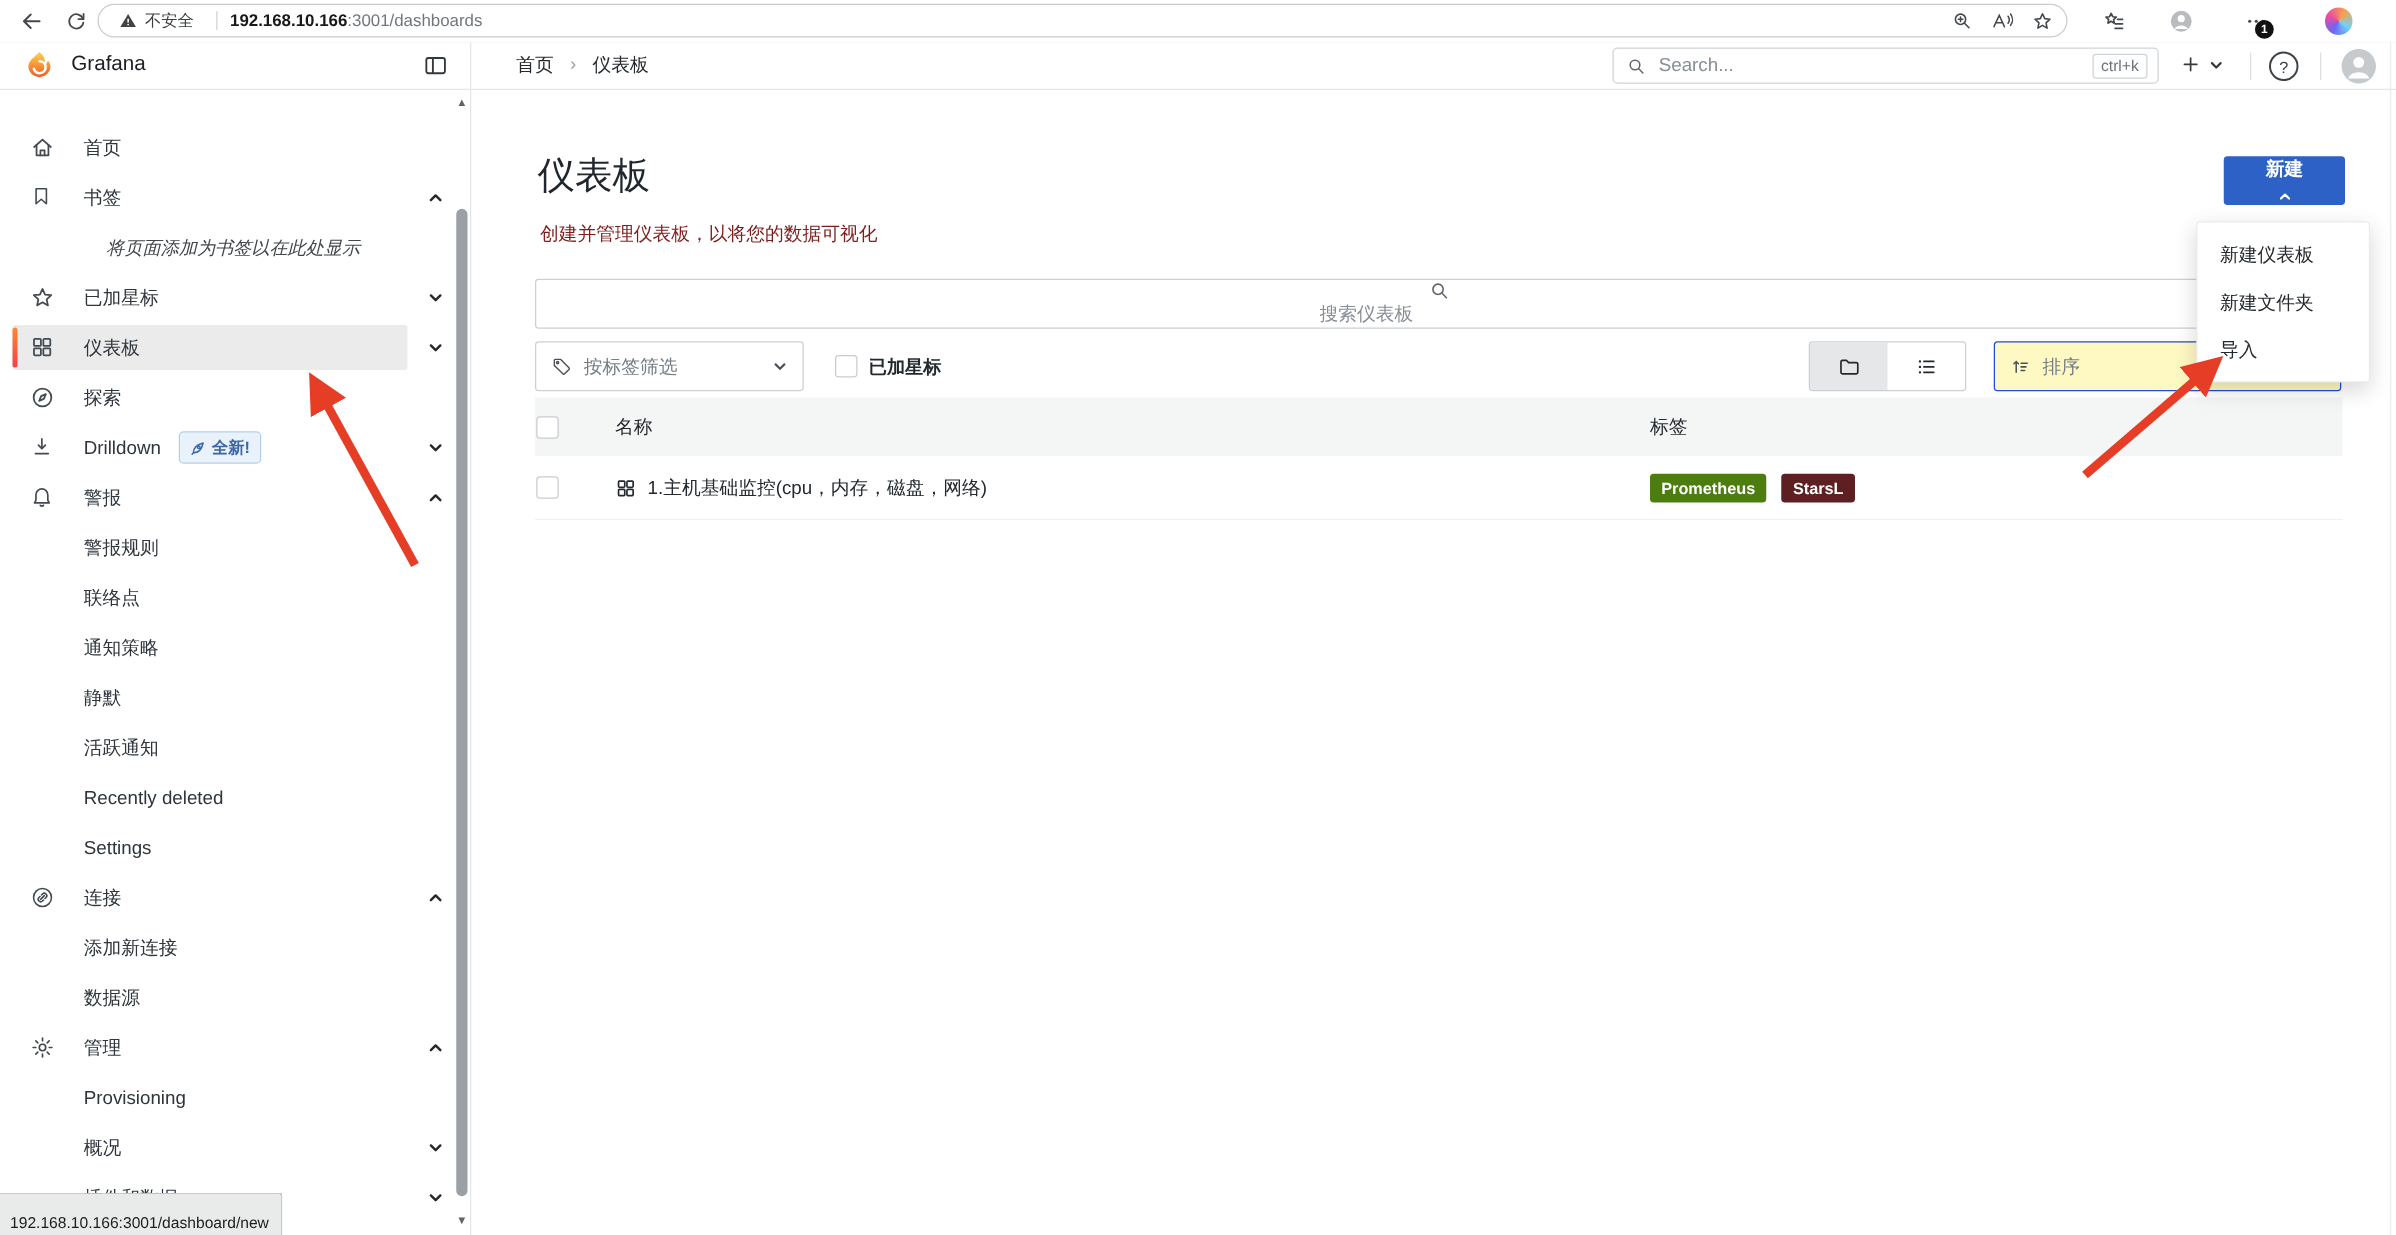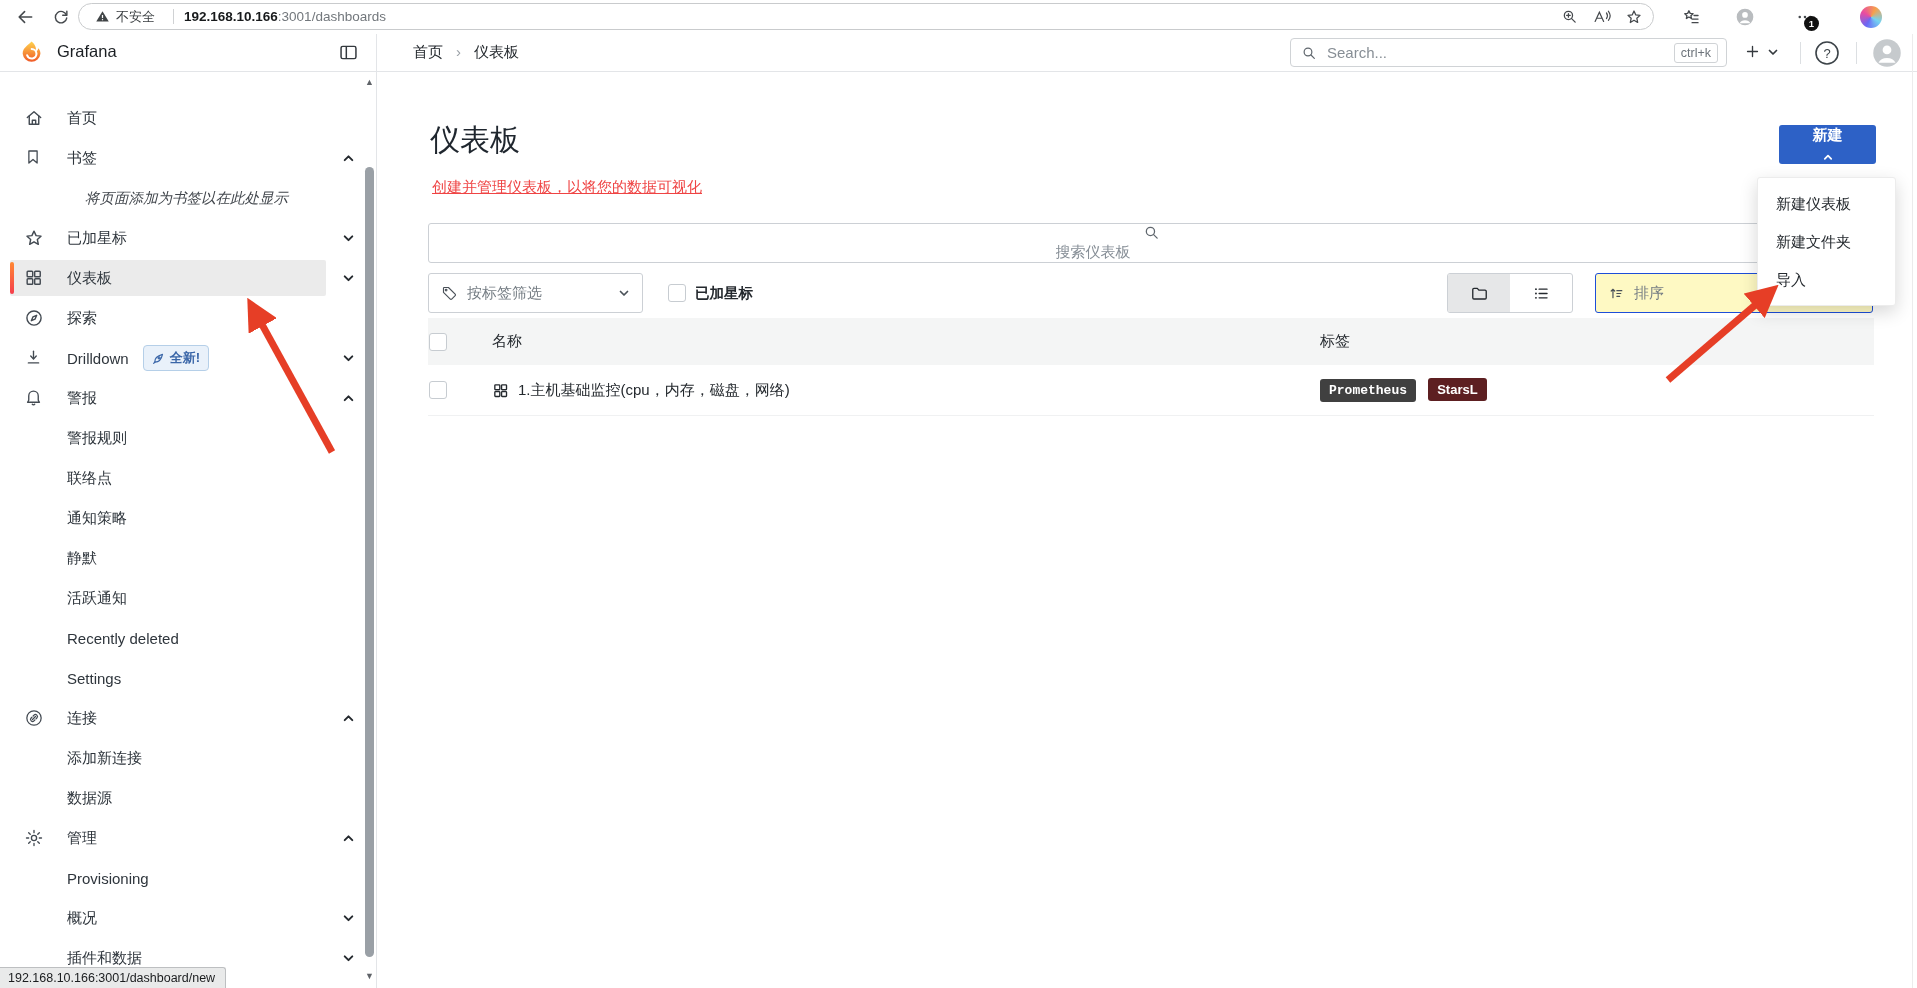--- a/index.html
+++ b/index.html
@@ -42,21 +42,21 @@
   .nav-hint{margin-left:85px;font-size:14.5px;font-style:italic;color:#41464c;position:relative;z-index:2;}
   .chev{position:absolute;right:22px;top:50%;transform:translateY(-50%);color:#24292e;z-index:2;}
   .active-bg{position:absolute;left:10px;right:51px;top:0;bottom:0;background:#ebebeb;border-radius:2px;z-index:1;}
   .active-bar{position:absolute;left:10px;top:2px;bottom:2px;width:4px;border-radius:2px;background:linear-gradient(#ff8833,#f53e4c);z-index:2;}
   .new-badge{margin-left:14px;display:flex;align-items:center;gap:5px;border:1px solid #b5cfe8;background:#e9f1fa;color:#3a66a8;font-size:13px;font-weight:700;border-radius:4px;padding:3px 8px;position:relative;z-index:2;}
   .side-scroll{position:absolute;right:2px;top:95px;width:9px;height:790px;background:#9aa0a6;border-radius:5px;}
   .scroll-arrow{position:absolute;right:3px;width:8px;height:8px;color:#5f6368;font-size:9px;line-height:8px;}
 
   
   .page-title{position:absolute;left:430px;top:120px;font-size:30px;font-weight:500;color:#1f262e;}
-  .page-sub{position:absolute;left:432px;top:178px;font-size:15px;color:#ef4444;text-decoration:underline;}
+  .page-sub{position:absolute;left:432px;top:178px;font-size:15px;color:#7f1d1d;}
   .btn-new{position:absolute;left:1779px;top:125px;width:97px;height:39px;border:none;border-radius:3px;color:#fff;font-size:15px;font-weight:700;display:flex;align-items:center;justify-content:center;gap:7px;cursor:pointer;font-family:inherit;flex-direction:column;}
   .menu{position:absolute;left:1757px;top:177px;width:139px;height:129px;background:#fff;border:1px solid #ececec;border-radius:3px;box-shadow:0 6px 18px rgba(0,0,0,.16);padding-top:7px;box-sizing:border-box;z-index:40;}
   .menu-item{height:38px;display:flex;align-items:center;padding-left:18px;font-size:15px;color:#24292e;cursor:pointer;}
   .dash-search{position:absolute;left:428px;top:223px;width:1446px;height:40px;border:1px solid #ccd0d5;border-radius:3px;display:flex;align-items:center;box-sizing:border-box;padding:0 10px;background:#fff;flex-direction:column;}
   .dash-search input{border:none;outline:none;flex:1;font-size:15px;margin-left:8px;background:transparent;font-family:inherit;color:#24292e;}
   .dash-search input::placeholder{color:#868e96;}
   .tag-filter{position:absolute;left:428px;top:273px;width:215px;height:40px;border:1px solid #ccd0d5;border-radius:3px;display:flex;align-items:center;box-sizing:border-box;padding:0 12px;cursor:pointer;background:#fff;}
   .tag-filter .lbl{font-size:15px;color:#757d84;margin-left:9px;}
   .checkbox{width:18px;height:18px;border:1.5px solid #c7ccd1;border-radius:3px;background:#fff;box-sizing:border-box;cursor:pointer;flex:none;}
   .starred-wrap{position:absolute;left:668px;top:273px;height:40px;display:flex;align-items:center;gap:9px;}
@@ -66,21 +66,21 @@
   .vt-btn.sel{background:#e6e7e8;}
   .sort-box{position:absolute;left:1595px;top:273px;width:278px;height:40px;border:1px solid #1d4ed8;border-radius:3px;box-sizing:border-box;display:flex;align-items:center;padding:0 12px;background:#fef9c3;cursor:pointer;}
   .sort-box .lbl{font-size:15px;color:#757d84;margin-left:9px;}
 
   .tbl-head{position:absolute;left:428px;top:318px;width:1446px;height:47px;background:#f4f5f5;display:flex;align-items:center;font-size:15px;color:#24292e;}
   .tbl-row{position:absolute;left:428px;top:365px;width:1446px;height:50px;background:#fff;border-bottom:1px solid #f0f1f2;display:flex;align-items:center;font-size:15px;}
   .cell-check{width:64px;display:flex;align-items:center;padding-left:1px;box-sizing:border-box;flex:none;}
   .cell-name{width:828px;flex:none;display:flex;align-items:center;gap:9px;}
   .tag-pill{display:inline-block;color:#fff;font-size:13px;font-weight:700;border-radius:3px;padding:4px 9px;margin-right:8px;}
 
-  .status-tip{position:absolute;left:0;bottom:0;height:20px;background:#e9eaea;border:1px solid #bdbfc1;border-left:none;border-bottom:none;border-top-right-radius:3px;display:flex;align-items:center;padding:0 10px 0 8px;font-size:12.5px;color:#1b1d1f;z-index:60;margin-top:31px;}
+  .status-tip{position:absolute;left:0;bottom:0;height:20px;background:#e9eaea;border:1px solid #bdbfc1;border-left:none;border-bottom:none;border-top-right-radius:3px;display:flex;align-items:center;padding:13px 10px 0 8px;font-size:12.5px;color:#1b1d1f;z-index:60;margin-top:31px;}
   .arrows{position:absolute;left:0;top:0;z-index:70;pointer-events:none;}
   .right-edge{position:absolute;top:34px;bottom:0;left:1912px;width:1px;background:#ececec;}
 </style>
 </head>
 <body>
 
 <div class="browser-bar">
   <div class="bicon" style="left:12px">
     <svg width="20" height="20" viewBox="0 0 24 24" fill="none" stroke="#45494d" stroke-width="1.9" stroke-linecap="round" stroke-linejoin="round">
         <path d="M20 12 H5 M11.5 5.5 L5 12 l6.5 6.5"></path>
@@ -477,21 +477,21 @@
     <span class="cell-name">
       <svg width="17" height="17" viewBox="0 0 24 24" fill="none" stroke="#24292e" stroke-width="1.9">
           <rect x="4" y="4" width="7" height="7" rx="1"></rect>
           <rect x="13.5" y="4" width="7" height="7" rx="1"></rect>
           <rect x="4" y="13.5" width="7" height="7" rx="1"></rect>
           <rect x="13.5" y="13.5" width="7" height="7" rx="1"></rect>
         </svg>
       <span>1.主机基础监控(cpu，内存，磁盘，网络)</span>
     </span>
     <span>
-      <span class="tag-pill" style="background: #404040; font-family: Liberation Mono, monospace;">Prometheus</span>
+      <span class="tag-pill" style="background: #4d7c0f;">Prometheus</span>
       <span class="tag-pill" style="background: rgb(93, 31, 33);">StarsL</span>
     </span>
   </div>
 </div>
 
 <span class="right-edge"></span>
 
 <div class="status-tip">192.168.10.166:3001/dashboard/new</div>
 
 <svg class="arrows" width="1917" height="988" viewBox="0 0 1917 988">

